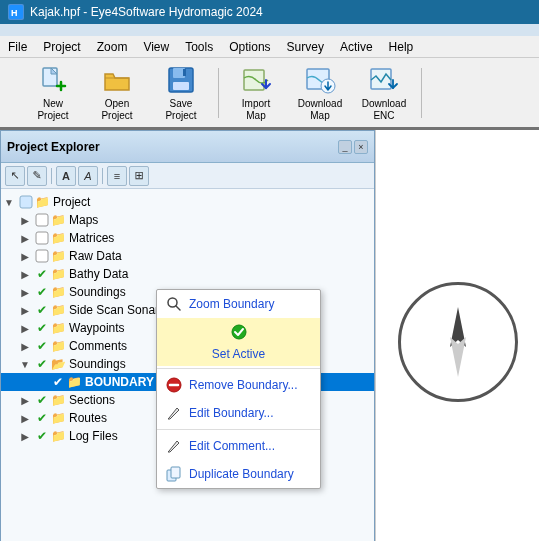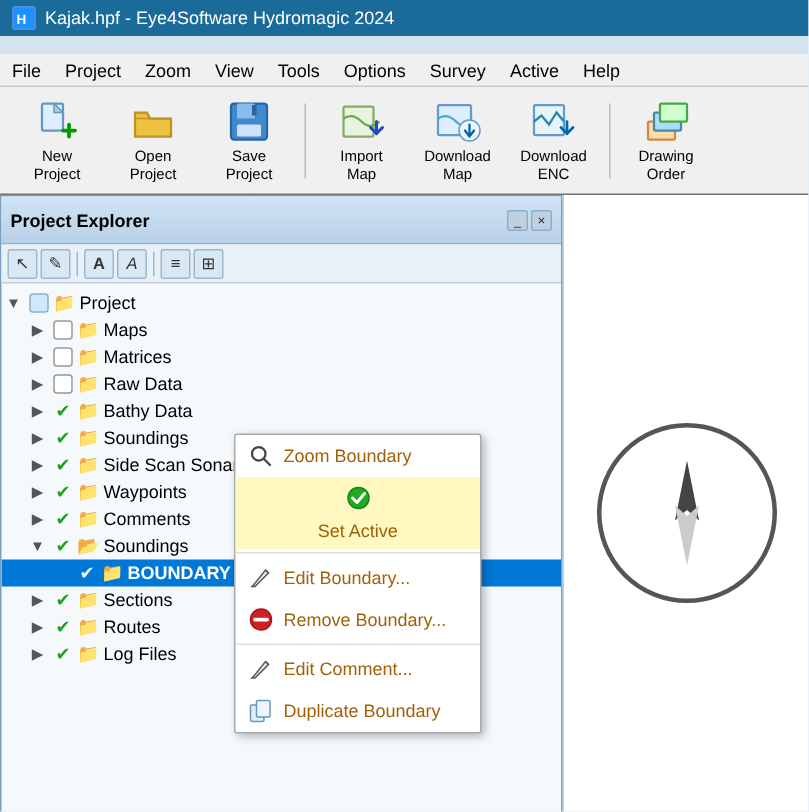--- a/index.html
+++ b/index.html
@@ -7,21 +7,21 @@
 
     
     .title-bar { background: #1a6b9a; color: white; padding: 4px 8px; font-size: 12px; display: flex; align-items: center; gap: 6px; height: 24px; }
     .title-bar-icon { width: 16px; height: 16px; background: #4a90d9; border-radius: 2px; display: flex; align-items: center; justify-content: center; font-size: 9px; color: white; font-weight: bold; }
 
     
     .menu-bar { background: #f0f0f0; border-bottom: 1px solid #ccc; display: flex; align-items: center; height: 22px; margin-top: 12px; }
     .menu-item { padding: 2px 8px; font-size: 12px; color: #000; cursor: pointer; height: 100%; display: flex; align-items: center; }
 
     
-    .toolbar { background: #f0f0f0; border-bottom: 1px solid #737373; padding: 4px 9px; display: flex; gap: 6px; height: 72px; align-items: center; }
+    .toolbar { background: #f0f0f0; border-bottom: 3px solid #737373; padding: 4px 24px; display: flex; gap: 6px; height: 72px; align-items: center; }
     .toolbar-btn { display: flex; flex-direction: column; align-items: center; justify-content: center; width: 58px; height: 60px; cursor: pointer; border: 1px solid transparent; border-radius: 3px; padding: 4px 2px; gap: 2px; }
     .toolbar-icon { width: 32px; height: 32px; display: flex; align-items: center; justify-content: center; }
     .toolbar-label { font-size: 10px; color: #000; text-align: center; line-height: 1.2; }
     .toolbar-divider { width: 1px; height: 50px; background: #bbb; margin: 0 2px; }
 
     
     .icon-svg { width: 32px; height: 32px; }
 
     
     .main-area { display: flex; height: calc(541px - 24px - 22px - 72px); }
@@ -50,21 +50,21 @@
 
     
     .folder-yellow { color: #e8a000; }
     .check-green { color: #20a020; font-size: 12px; }
 
     
     .context-menu { position: absolute; left: 155px; top: 158px; width: 165px; background: white; border: 1px solid #aaa; box-shadow: 2px 2px 6px rgba(0,0,0,0.25); z-index: 100; border-radius: 2px; }
     .ctx-item { display: flex; align-items: center; padding: 5px 8px; cursor: pointer; gap: 6px; }
     .ctx-item.active { background: #fff8c0; flex-direction: column; }
     .ctx-icon { width: 18px; height: 18px; display: flex; align-items: center; justify-content: center; flex-shrink: 0; font-size: 13px; }
-    .ctx-label { font-size: 12px; color: #a16207; }
+    .ctx-label { font-size: 12px; color: #1d4ed8; }
     .ctx-separator { height: 1px; background: #ddd; margin: 2px 0; }
 
     
     .right-panel { flex: 1; background: white; border-left: 1px solid #ccc; display: flex; align-items: center; justify-content: center; }
     .compass-circle { width: 120px; height: 120px; border-radius: 50%; border: 3px solid #555; display: flex; align-items: center; justify-content: center; position: relative; }
 
     
     .boundary-selected { background: #0078d7 !important; }
     .boundary-label { color: white !important; font-weight: bold; }
   </style>
@@ -160,30 +160,20 @@
         <rect x="3" y="5" width="20" height="20" rx="1" fill="#e8f4f8" stroke="#6699cc" stroke-width="1.5"></rect>
         <path d="M3 16 L8 12 L13 18 L18 10 L23 16" stroke="#2288aa" stroke-width="1.5" fill="none"></path>
         <path d="M21 20 L25 24 L29 20" stroke="#0066aa" stroke-width="1.8" fill="none" stroke-linecap="round"></path>
         <line x1="25" y1="16" x2="25" y2="24" stroke="#0066aa" stroke-width="1.8" stroke-linecap="round"></line>
       </svg>
     </div>
     <span class="toolbar-label">Download<br>ENC</span>
   </div>
   <div class="toolbar-divider"></div>
 
-  <div class="toolbar-btn">
-    <div class="toolbar-icon">
-      <svg class="icon-svg" viewBox="0 0 32 32" fill="none">
-        <rect x="4" y="16" width="18" height="12" rx="1" fill="#ffddaa" stroke="#cc8844" stroke-width="1.5"></rect>
-        <rect x="8" y="10" width="18" height="12" rx="1" fill="#aaddff" stroke="#4488aa" stroke-width="1.5"></rect>
-        <rect x="12" y="4" width="18" height="12" rx="1" fill="#ccffcc" stroke="#44aa44" stroke-width="1.5"></rect>
-      </svg>
-    </div>
-    <span class="toolbar-label">Drawing<br>Order</span>
-  </div>
 
 </div>
 
 <div class="main-area">
 
   <div class="project-panel">
     <div class="panel-header">
       <span class="panel-title">Project Explorer</span>
       <div class="panel-controls">
         <div class="panel-btn">_</div>
@@ -337,35 +327,35 @@
             <polyline points="4,8 7,11 12,5" stroke="white" stroke-width="2" fill="none" stroke-linecap="round" stroke-linejoin="round"></polyline>
           </svg>
         </span>
         <span class="ctx-label">Set Active</span>
       </div>
       <div class="ctx-separator"></div>
 
       <div class="ctx-item">
         <span class="ctx-icon">
           <svg width="16" height="16" viewBox="0 0 16 16" fill="none">
+            <circle cx="8" cy="8" r="7" fill="#cc2222" stroke="#aa1111" stroke-width="1"></circle>
+            <line x1="4" y1="8" x2="12" y2="8" stroke="white" stroke-width="2.5" stroke-linecap="round"></line>
+          </svg>
+        </span>
+        <span class="ctx-label">Remove Boundary...</span>
+      </div>
+
+      <div class="ctx-item">
+        <span class="ctx-icon">
+          <svg width="16" height="16" viewBox="0 0 16 16" fill="none">
             <path d="M3 13 L2 14 L4 14 L13 5 L11 3 L3 13 Z" stroke="#555" stroke-width="1" fill="#e8e8e8"></path>
             <line x1="11" y1="3" x2="13" y2="5" stroke="#555" stroke-width="1"></line>
           </svg>
         </span>
         <span class="ctx-label">Edit Boundary...</span>
-      </div>
-
-      <div class="ctx-item">
-        <span class="ctx-icon">
-          <svg width="16" height="16" viewBox="0 0 16 16" fill="none">
-            <circle cx="8" cy="8" r="7" fill="#cc2222" stroke="#aa1111" stroke-width="1"></circle>
-            <line x1="4" y1="8" x2="12" y2="8" stroke="white" stroke-width="2.5" stroke-linecap="round"></line>
-          </svg>
-        </span>
-        <span class="ctx-label">Remove Boundary...</span>
       </div>
       <div class="ctx-separator"></div>
 
       <div class="ctx-item">
         <span class="ctx-icon">
           <svg width="16" height="16" viewBox="0 0 16 16" fill="none">
             <path d="M3 13 L2 14 L4 14 L13 5 L11 3 L3 13 Z" stroke="#555" stroke-width="1" fill="#e8e8e8"></path>
             <line x1="11" y1="3" x2="13" y2="5" stroke="#555" stroke-width="1"></line>
           </svg>
         </span>

